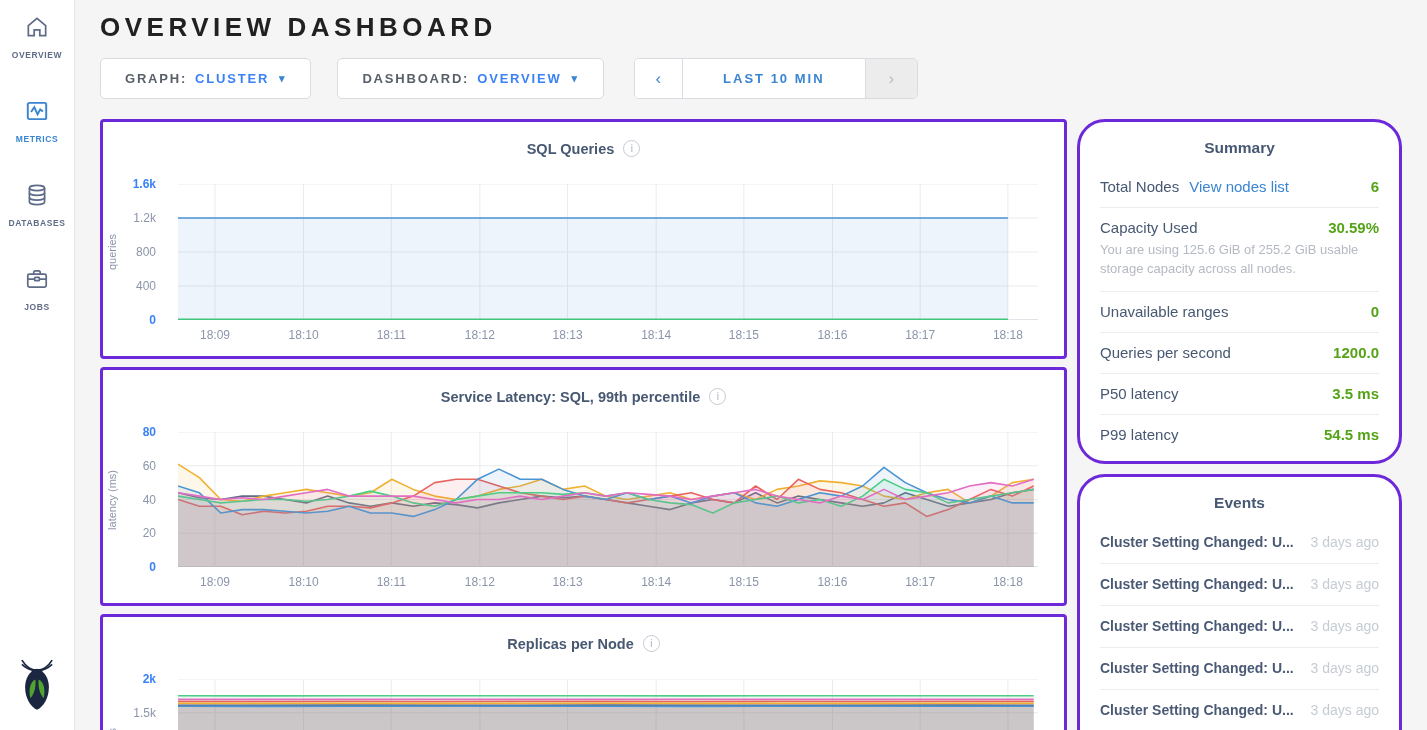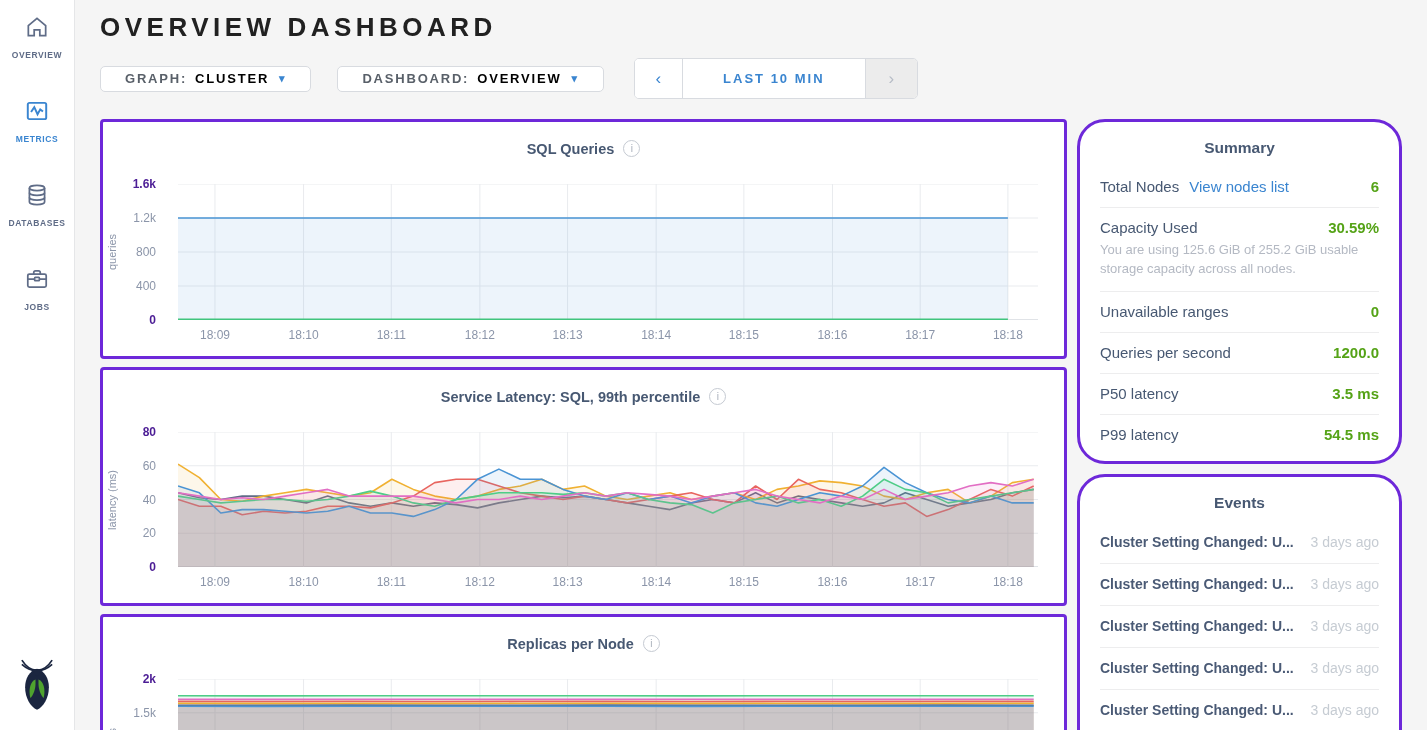--- a/index.html
+++ b/index.html
@@ -16,25 +16,25 @@
   .nav-item.active .lbl { color:#3a85d0; }
   .nav-item svg { stroke:#5f6c87; }
   .nav-item.active svg { stroke:#3a85d0; }
   .logo { position:absolute; bottom:14px; left:50%; transform:translateX(-50%); }
 
   
   .main { flex:1; padding:10px 35px 0 25px; }
   .page-title { font-size:26px; font-weight:700; letter-spacing:4.5px; color:#212121; margin-top:2px; }
 
   .controls { display:flex; align-items:center; margin:15px 0 20px 0; }
-  .dd-btn { height:26px; background:#fff; border:1px solid #d8dbe0; border-radius:5px;
+  .dd-btn { height:41px; background:#fff; border:1px solid #d8dbe0; border-radius:5px;
     display:inline-flex; align-items:center; padding:0 24px; cursor:pointer;
     font-size:13px; letter-spacing:1.8px; font-weight:600; margin-right:26px; }
   .dd-btn .dd-label { color:#596069; margin-right:8px; }
-  .dd-btn .dd-value { color:#000000; }
+  .dd-btn .dd-value { color:#3b82f6; }
   .dd-btn .caret { color:#3a85d0; margin-left:10px; font-size:11px; }
   .timesel { display:inline-flex; height:41px; border:1px solid #d8dbe0; border-radius:5px;
     overflow:hidden; background:#fff; margin-left:4px; }
   .timesel > * { display:flex; align-items:center; justify-content:center; cursor:pointer; background:#fff; border:none; }
   .ts-prev { width:48px; color:#3a85d0; font-size:17px; border-right:1px solid #d8dbe0 !important; }
   .ts-range { width:182px; color:#3a85d0; font-size:13px; font-weight:600; letter-spacing:2px; }
   .ts-next { width:52px; color:#b6bcc6; font-size:17px; background:#ececec !important;
     border-left:1px solid #d8dbe0 !important; }
 
   .content-row { display:flex; align-items:flex-start; }
@@ -47,21 +47,21 @@
   .chart-title { font-size:14.5px; font-weight:700; color:#475872; }
   .info-icon { display:inline-flex; width:17px; height:17px; border-radius:50%;
     border:1px solid #c5cad2; color:#a9b0ba; font-size:10px; align-items:center;
     justify-content:center; margin-left:9px; cursor:pointer; }
 
   .chart-body { position:relative; margin:24px 32px 0 75px; }
   .plot-area { position:relative; border-bottom:1px solid #d8dbdf; }
   .plot-area svg { display:block; }
   .yaxis { position:absolute; left:-72px; top:0; width:60px; }
   .ytick { position:absolute; right:10px; font-size:12px; color:#8b95a9; transform:translateY(-50%); }
-  .ytick.edge { color:#4c1d95; font-weight:700;text-align:center; }
+  .ytick.edge { color:#3b82f6; font-weight:700;text-align:center; }
   .unit-wrap { position:absolute; left:-72px; top:0; height:100%; display:flex; align-items:center; }
   .unit-wrap span { writing-mode:vertical-rl; transform:rotate(180deg); font-size:11px; color:#8b95a9; }
   .xaxis { position:relative; height:26px; }
   .xtick { position:absolute; top:8px; font-size:12px; color:#8b95a9; transform:translateX(-50%); white-space:nowrap; }
 
   
   .side-panel { padding:0 20px 6px 20px; margin-bottom:10px;border-radius:28px; }
   .side-title { text-align:center; font-size:15.5px; font-weight:700; color:#475872; padding:17px 0 10px 0; }
   .sum-row { padding:11px 0 12px 0; border-top:1px solid #ededee; }
   .sum-main { display:flex; align-items:baseline;justify-content:center; }

